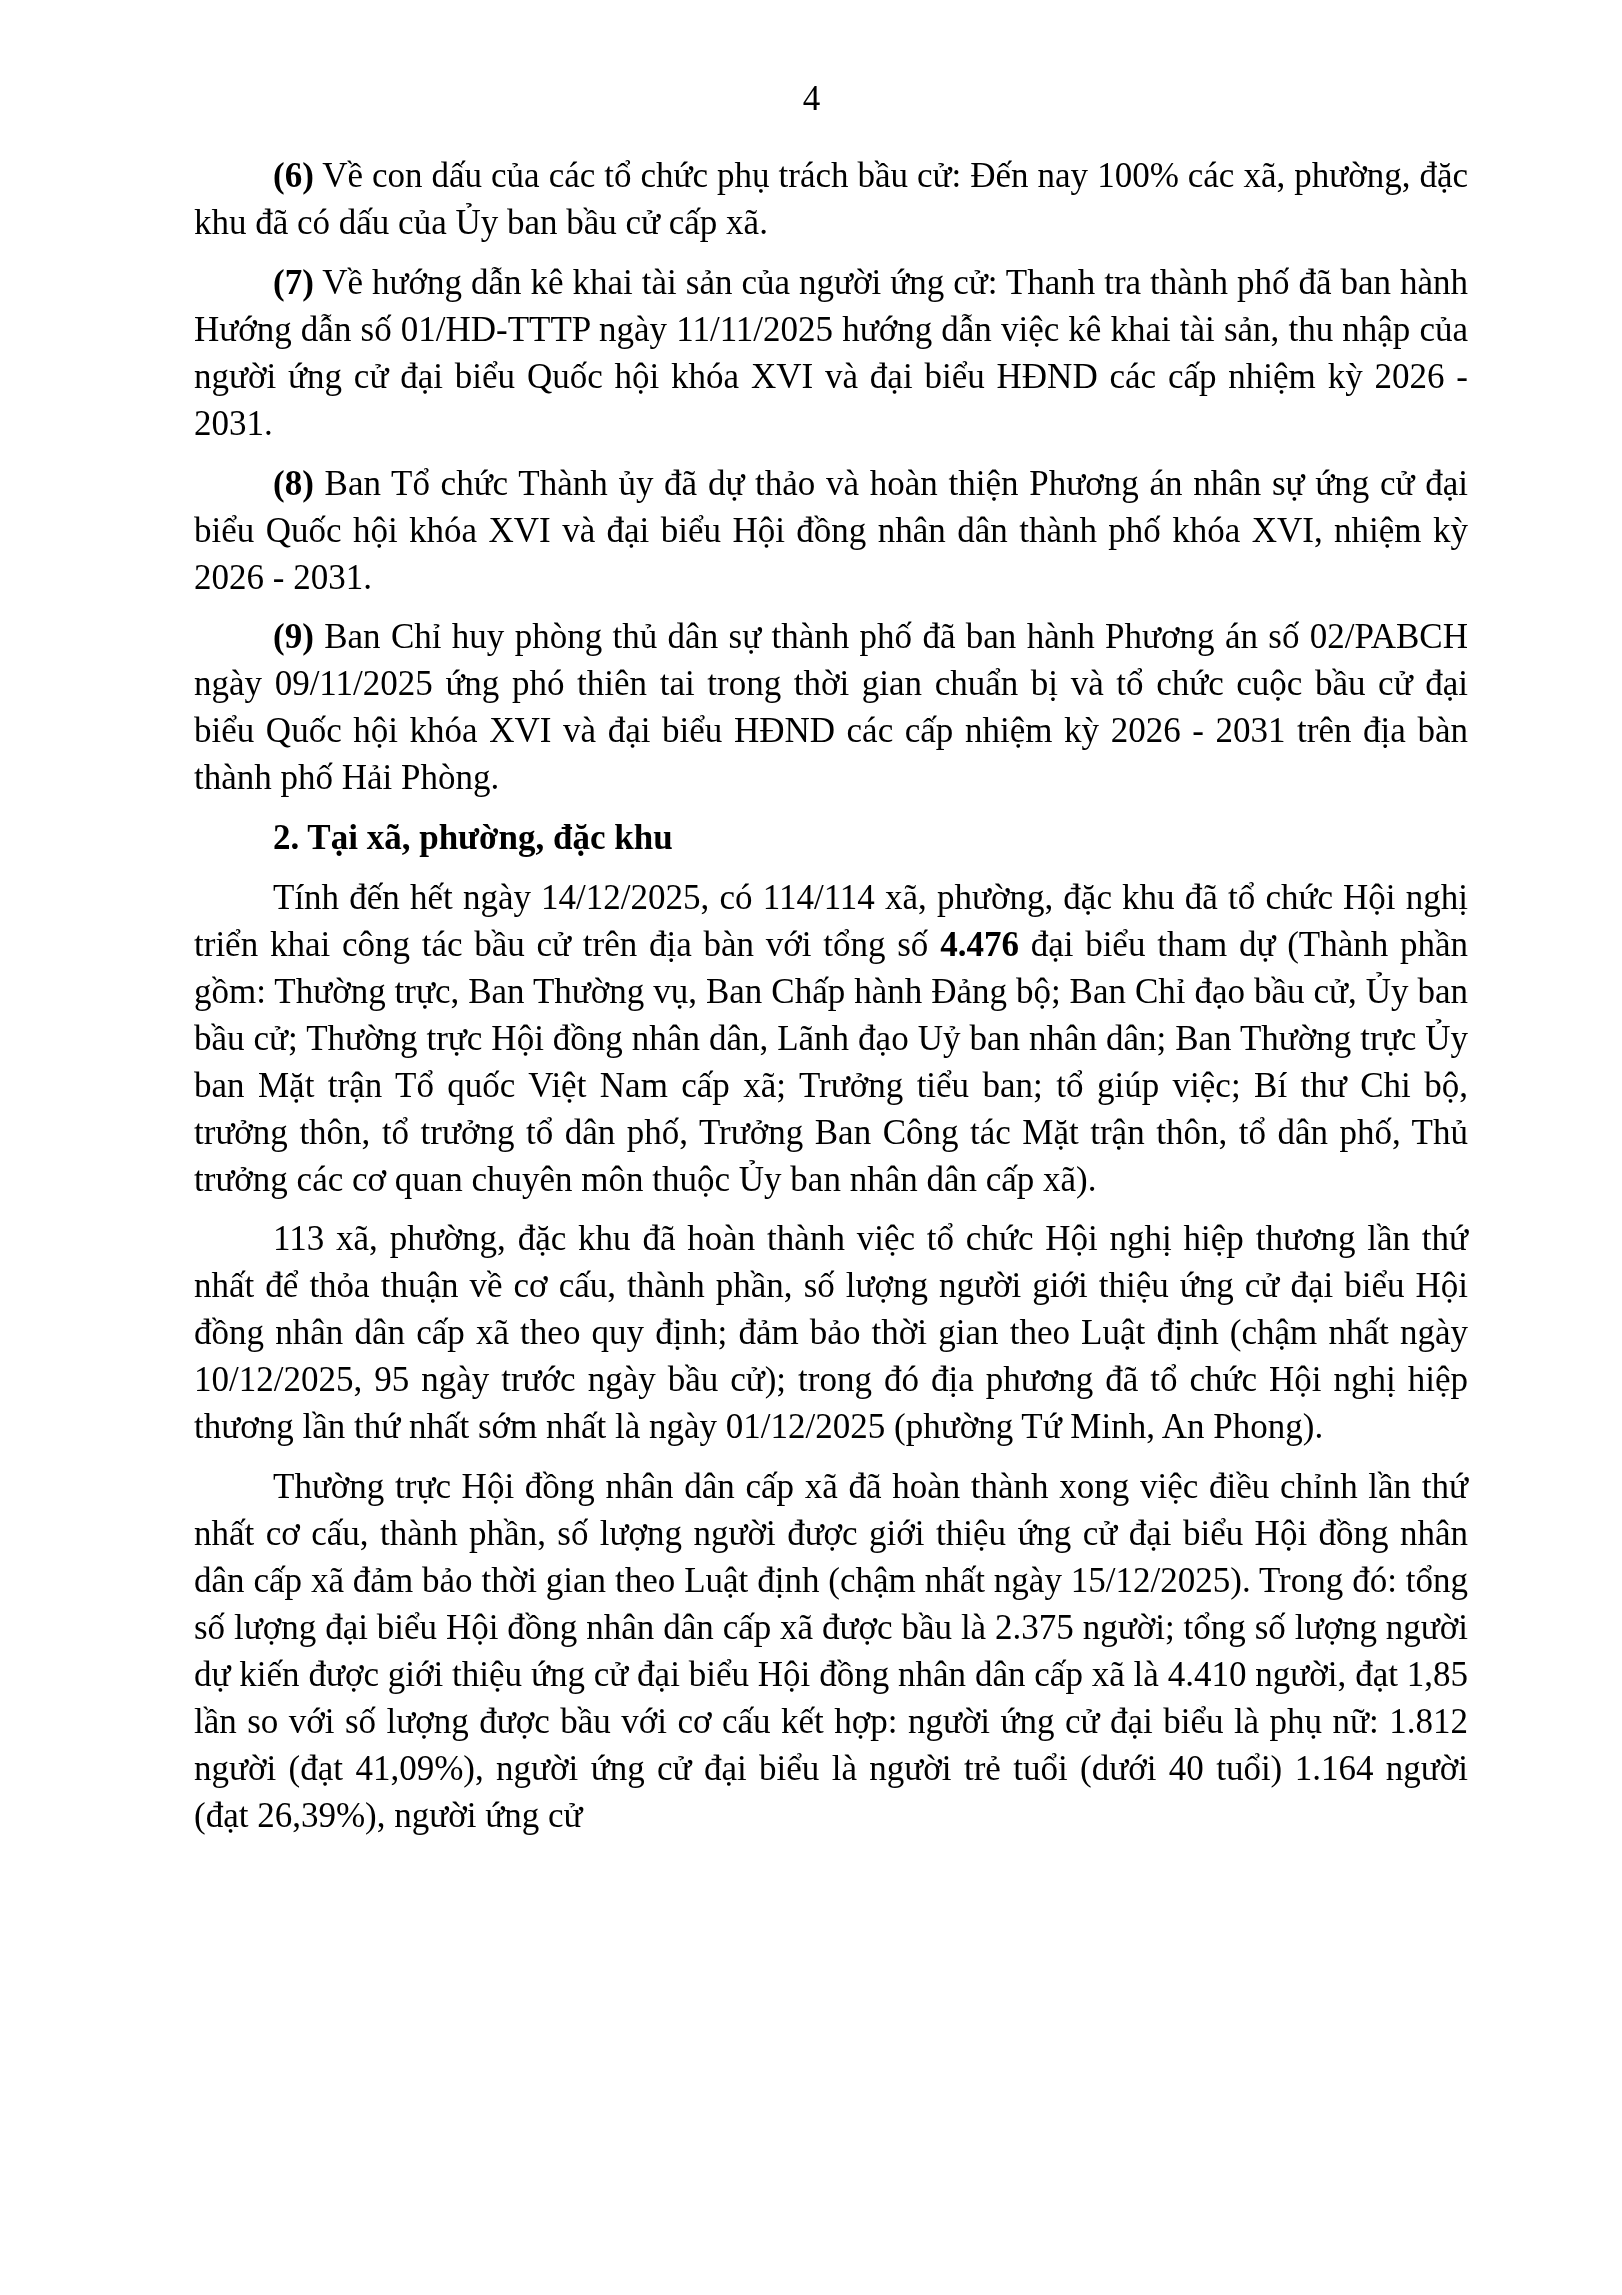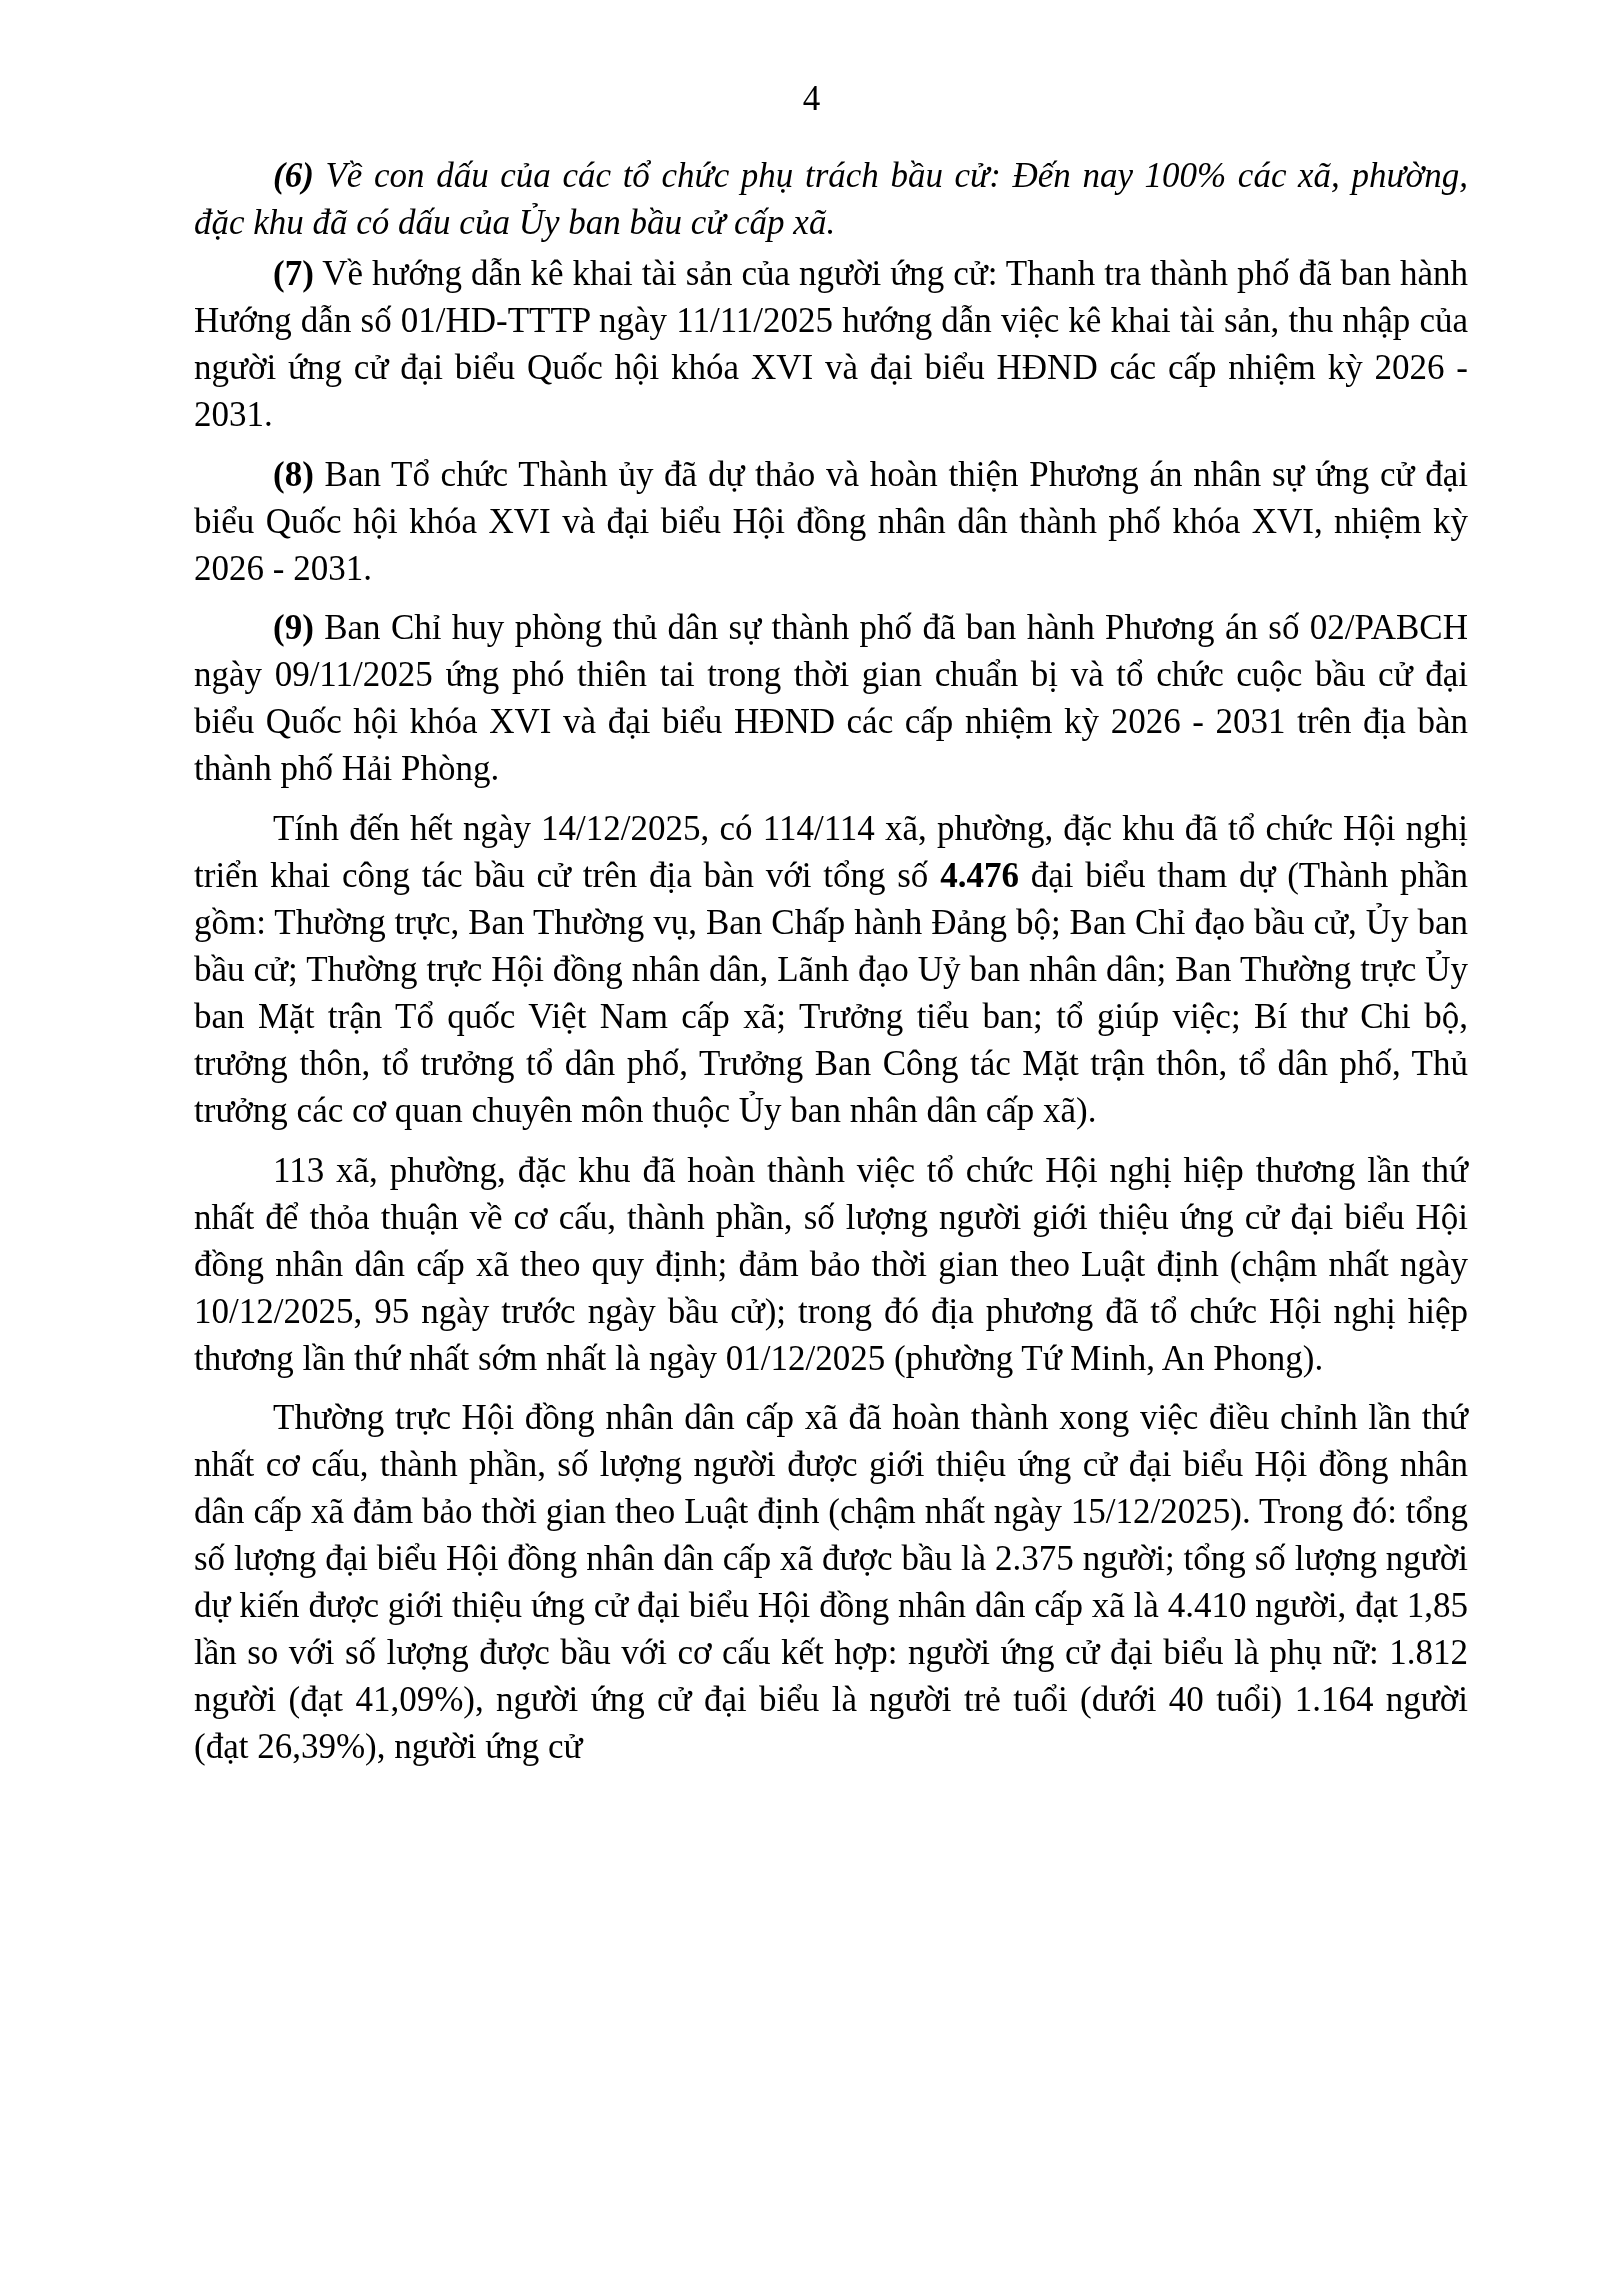--- a/index.html
+++ b/index.html
@@ -11,40 +11,41 @@
   }
   .page-number {
     position: absolute; top: 79px; left: 0; width: 1623px; text-align: center;
     font-size: 35px; line-height: 40px;
   }
   .content {
     position: absolute; left: 194px; top: 152px; width: 1274px;
     font-size: 35px; line-height: 47px; text-align: justify;
   }
   .para { margin: 0 0 12.7px 0; text-indent: 79px; }
-  .para.tight { margin-bottom: 4px; font-style: italic; }
+  .para.tight { margin-bottom: 13px; }
   .heading { margin: 0 0 12.7px 0; text-indent: 79px; font-weight: bold; }
   .subheading { margin: 0 0 12.7px 0; text-indent: 79px; font-weight: bold; font-style: italic; }
   b { font-weight: bold; }
 </style>
 </head>
 <body>
 
 <div class="page">
   <div class="page-number">4</div>
 
   <div class="content">
     <p class="para tight"><b>(6)</b><span> Về con dấu của các tổ chức phụ trách bầu cử: Đến nay 100% các xã, phường, đặc khu đã có dấu của Ủy ban bầu cử cấp xã.</span></p>
 
     <p class="para"><b>(7)</b><span> Về hướng dẫn kê khai tài sản của người ứng cử: Thanh tra thành phố đã ban hành Hướng dẫn số 01/HD-TTTP ngày 11/11/2025 hướng dẫn việc kê khai tài sản, thu nhập của người ứng cử đại biểu Quốc hội khóa XVI và đại biểu HĐND các cấp nhiệm kỳ 2026 - 2031.</span></p>
 
     <p class="para"><b>(8)</b><span> Ban Tổ chức Thành ủy đã dự thảo và hoàn thiện Phương án nhân sự ứng cử đại biểu Quốc hội khóa XVI và đại biểu Hội đồng nhân dân thành phố khóa XVI, nhiệm kỳ 2026 - 2031.</span></p>
 
     <p class="para"><b>(9)</b><span> Ban Chỉ huy phòng thủ dân sự thành phố đã ban hành Phương án số 02/PABCH ngày 09/11/2025 ứng phó thiên tai trong thời gian chuẩn bị và tổ chức cuộc bầu cử đại biểu Quốc hội khóa XVI và đại biểu HĐND các cấp nhiệm kỳ 2026 - 2031 trên địa bàn thành phố Hải Phòng.</span></p>
 
+    <p class="heading">2. Tại xã, phường, đặc khu</p>
 
 
     <p class="para"><span>Tính đến hết ngày 14/12/2025, có 114/114 xã, phường, đặc khu đã tổ chức Hội nghị triển khai công tác bầu cử trên địa bàn với tổng số </span><b>4.476</b><span> đại biểu tham dự (Thành phần gồm: Thường trực, Ban Thường vụ, Ban Chấp hành Đảng bộ; Ban Chỉ đạo bầu cử, Ủy ban bầu cử; Thường trực Hội đồng nhân dân, Lãnh đạo Uỷ ban nhân dân; Ban Thường trực Ủy ban Mặt trận Tổ quốc Việt Nam cấp xã; Trưởng tiểu ban; tổ giúp việc; Bí thư Chi bộ, trưởng thôn, tổ trưởng tổ dân phố, Trưởng Ban Công tác Mặt trận thôn, tổ dân phố, Thủ trưởng các cơ quan chuyên môn thuộc Ủy ban nhân dân cấp xã).</span></p>
 
 
     <p class="para">113 xã, phường, đặc khu đã hoàn thành việc tổ chức Hội nghị hiệp thương lần thứ nhất để thỏa thuận về cơ cấu, thành phần, số lượng người giới thiệu ứng cử đại biểu Hội đồng nhân dân cấp xã theo quy định; đảm bảo thời gian theo Luật định (chậm nhất ngày 10/12/2025, 95 ngày trước ngày bầu cử); trong đó địa phương đã tổ chức Hội nghị hiệp thương lần thứ nhất sớm nhất là ngày 01/12/2025 (phường Tứ Minh, An Phong).</p>
 
     <p class="para">Thường trực Hội đồng nhân dân cấp xã đã hoàn thành xong việc điều chỉnh lần thứ nhất cơ cấu, thành phần, số lượng người được giới thiệu ứng cử đại biểu Hội đồng nhân dân cấp xã đảm bảo thời gian theo Luật định (chậm nhất ngày 15/12/2025). Trong đó: tổng số lượng đại biểu Hội đồng nhân dân cấp xã được bầu là 2.375 người; tổng số lượng người dự kiến được giới thiệu ứng cử đại biểu Hội đồng nhân dân cấp xã là 4.410 người, đạt 1,85 lần so với số lượng được bầu với cơ cấu kết hợp: người ứng cử đại biểu là phụ nữ: 1.812 người (đạt 41,09%), người ứng cử đại biểu là người trẻ tuổi (dưới 40 tuổi) 1.164 người (đạt 26,39%), người ứng cử</p>
   </div>
 </div>

